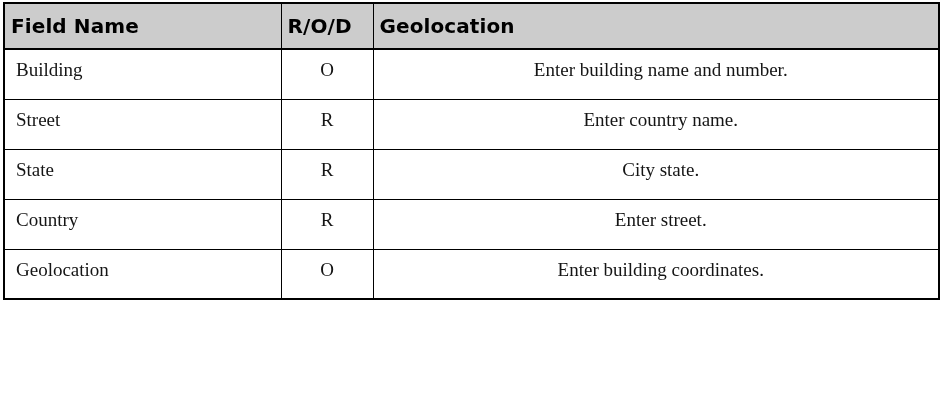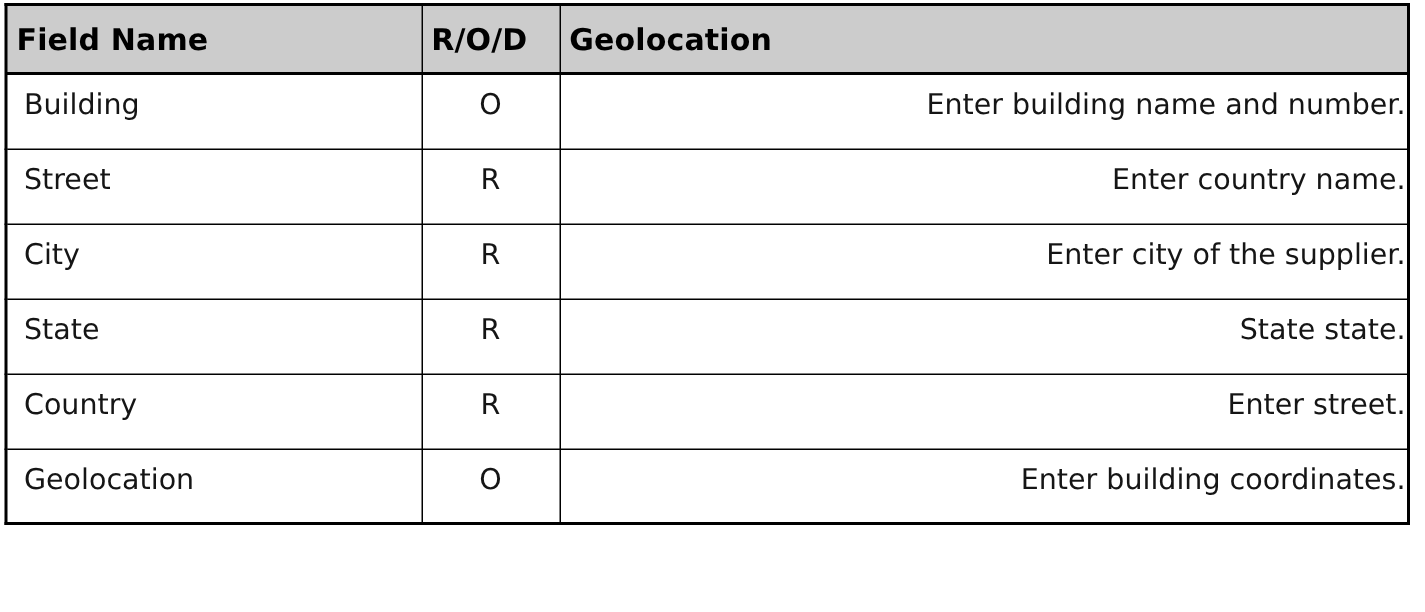--- a/index.html
+++ b/index.html
@@ -49,35 +49,36 @@
   thead th.th-desc  { border-right: none; border-top: none; }
 
   tbody td {
     border: 1.4px solid #000000;
     height: 50px;
     font-size: 19px;
     color: #151515;
     vertical-align: top;
     padding-top: 9px;
     box-sizing: border-box;
+    font-family: Liberation Serif, serif;
   }
   tbody td.td-field {
     border-left: none;
     padding-left: 11px;
     text-align: left;
   }
   tbody td.td-rod {
     text-align: center;
     padding-left: 0;
     padding-right: 0;
   }
   tbody td.td-desc {
     border-right: none;
     padding-left: 11px;
-    text-align: right;
+    text-align: center;
   }
   tbody tr:last-child td { border-bottom: none; }
 </style>
 </head>
 <body>
 
 <div class="table-wrap">
   <table class="spec-table">
     <colgroup>
       <col class="c-field">
@@ -96,28 +97,23 @@
         <td class="td-field">Building</td>
         <td class="td-rod">O</td>
         <td class="td-desc">Enter building name and number.</td>
       </tr>
       <tr>
         <td class="td-field">Street</td>
         <td class="td-rod">R</td>
         <td class="td-desc">Enter country name.</td>
       </tr>
       <tr>
-        <td class="td-field">City</td>
-        <td class="td-rod">R</td>
-        <td class="td-desc">Enter city of the supplier.</td>
-      </tr>
-      <tr>
         <td class="td-field">State</td>
         <td class="td-rod">R</td>
-        <td class="td-desc">State state.</td>
+        <td class="td-desc">City state.</td>
       </tr>
       <tr>
         <td class="td-field">Country</td>
         <td class="td-rod">R</td>
         <td class="td-desc">Enter street.</td>
       </tr>
       <tr>
         <td class="td-field">Geolocation</td>
         <td class="td-rod">O</td>
         <td class="td-desc">Enter building coordinates.</td>

